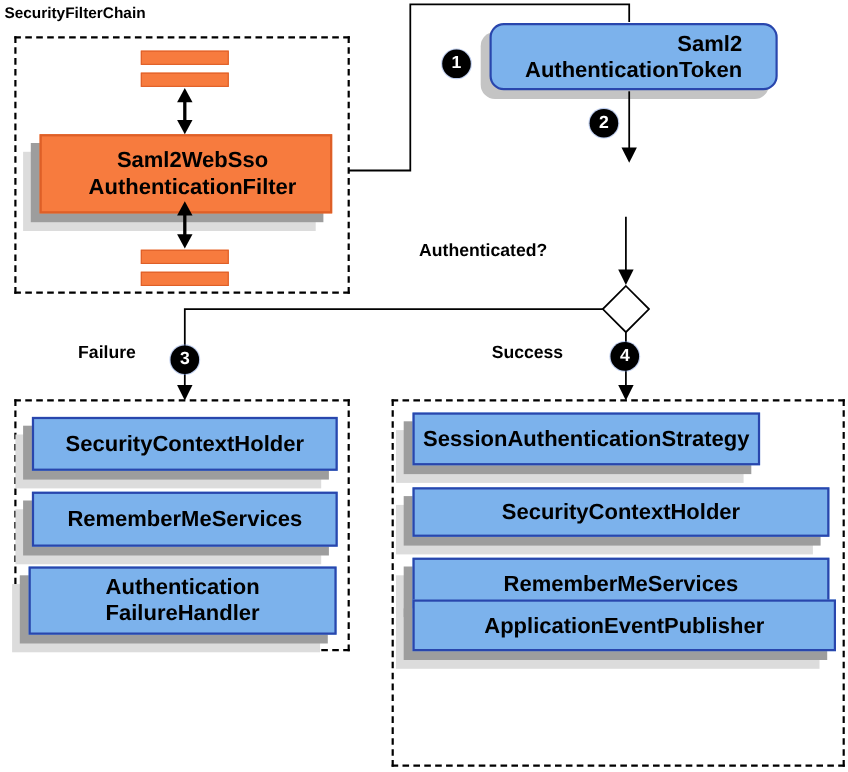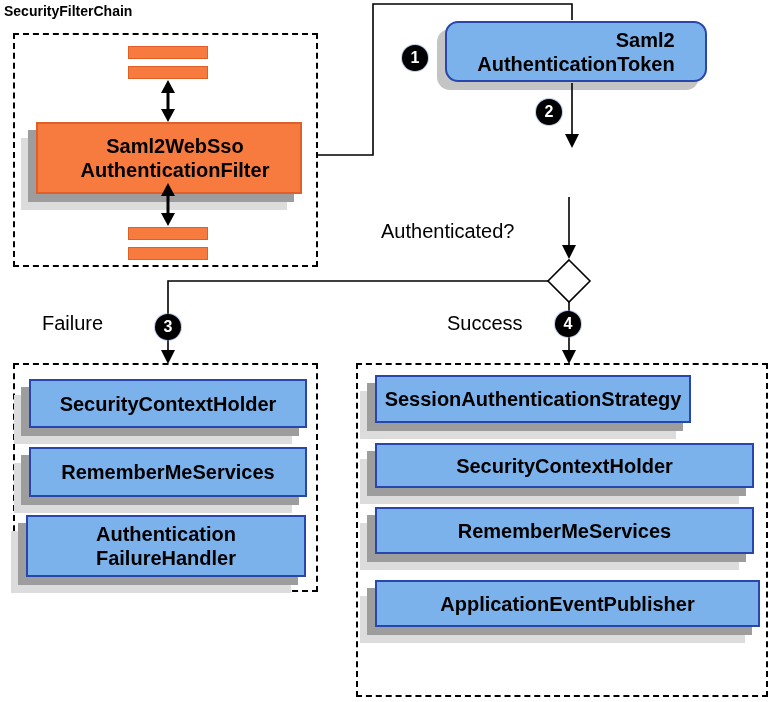--- a/index.html
+++ b/index.html
@@ -32,21 +32,21 @@
   }
   .box-blue{
     background:var(--blue-fill); border:2px solid var(--blue-border);
     box-shadow:-8px 8px 0 0 var(--shadow-dark), -15px 16px 0 0 var(--shadow-light);
   }
   .box-rounded{
     background:var(--blue-fill); border:2px solid var(--blue-border);
     border-radius:13px;
     box-shadow:-8px 8px 0 0 var(--rounded-shadow);
   }
-  .flow-label{font-size:20px; font-weight:normal; white-space:nowrap; z-index:4;}
+  .flow-label{font-size:16px; font-weight:bold; white-space:nowrap; z-index:4;}
   .badge{
     width:26px; height:26px; border-radius:50%; background:#000; color:#fff;
     display:flex; align-items:center; justify-content:center;
     font-size:16px; font-weight:bold; z-index:5;
     box-shadow:0 0 0 1px rgba(110,145,215,.45);
   }
   svg.wires{position:absolute; left:0; top:0; z-index:3; pointer-events:none;}
   svg.wires .wire{fill:none; stroke:var(--line,#000); stroke-width:1.6;}
   svg.wires .thick{fill:none; stroke:var(--line,#000); stroke-width:3;}
   svg.wires .head{fill:var(--line,#000); stroke:none;}
@@ -68,34 +68,34 @@
 
   <div class="abs box box-orange" style="left:36px; top:122px; width:266px; height:72px;padding-left:12px;">Saml2WebSso
 AuthenticationFilter</div>
 
   <div class="abs box box-rounded" style="left:445px; top:21px; width:262px; height:61px;text-align:right;">Saml2
 AuthenticationToken</div>
 
 
   <div class="abs flow-label" style="left:381px; top:220px;">Authenticated?</div>
 
-  <div class="abs flow-label" style="left:42px; top:312px;">Failure</div>
+  <div class="abs flow-label" style="left:71px; top:312px;">Failure</div>
   <div class="abs flow-label" style="left:447px; top:312px;">Success</div>
 
   <div class="abs dashed" style="left:13px; top:363px; width:305px; height:229px;"></div>
   <div class="abs box box-blue" style="left:29px; top:379px; width:278px; height:49px;">SecurityContextHolder</div>
   <div class="abs box box-blue" style="left:29px; top:447px; width:278px; height:50px;">RememberMeServices</div>
   <div class="abs box box-blue" style="left:26px; top:515px; width:280px; height:62px;">Authentication
 FailureHandler</div>
 
   <div class="abs dashed" style="left:356px; top:363px; width:412px; height:334px;"></div>
   <div class="abs box box-blue" style="left:375px; top:375px; width:316px; height:48px;">SessionAuthenticationStrategy</div>
   <div class="abs box box-blue" style="left:375px; top:443px; width:379px; height:45px;">SecurityContextHolder</div>
   <div class="abs box box-blue" style="left:375px; top:507px; width:379px; height:47px;">RememberMeServices</div>
-  <div class="abs box box-blue" style="left:375px; top:580px; width:385px; height:47px;">ApplicationEventPublisher</div>
+  <div class="abs box box-blue" style="left:375px; top:545px; width:385px; height:47px;">ApplicationEventPublisher</div>
 
   <svg class="wires" width="771" height="702" viewBox="0 0 771 702">
 
     <g>
       <line class="thick" x1="168" y1="90" x2="168" y2="113"></line>
       <polygon class="head" points="168,80 161,93 175,93"></polygon>
       <polygon class="head" points="168,122 161,109 175,109"></polygon>
     </g>
     <g>
       <line class="thick" x1="168" y1="193" x2="168" y2="217"></line>

